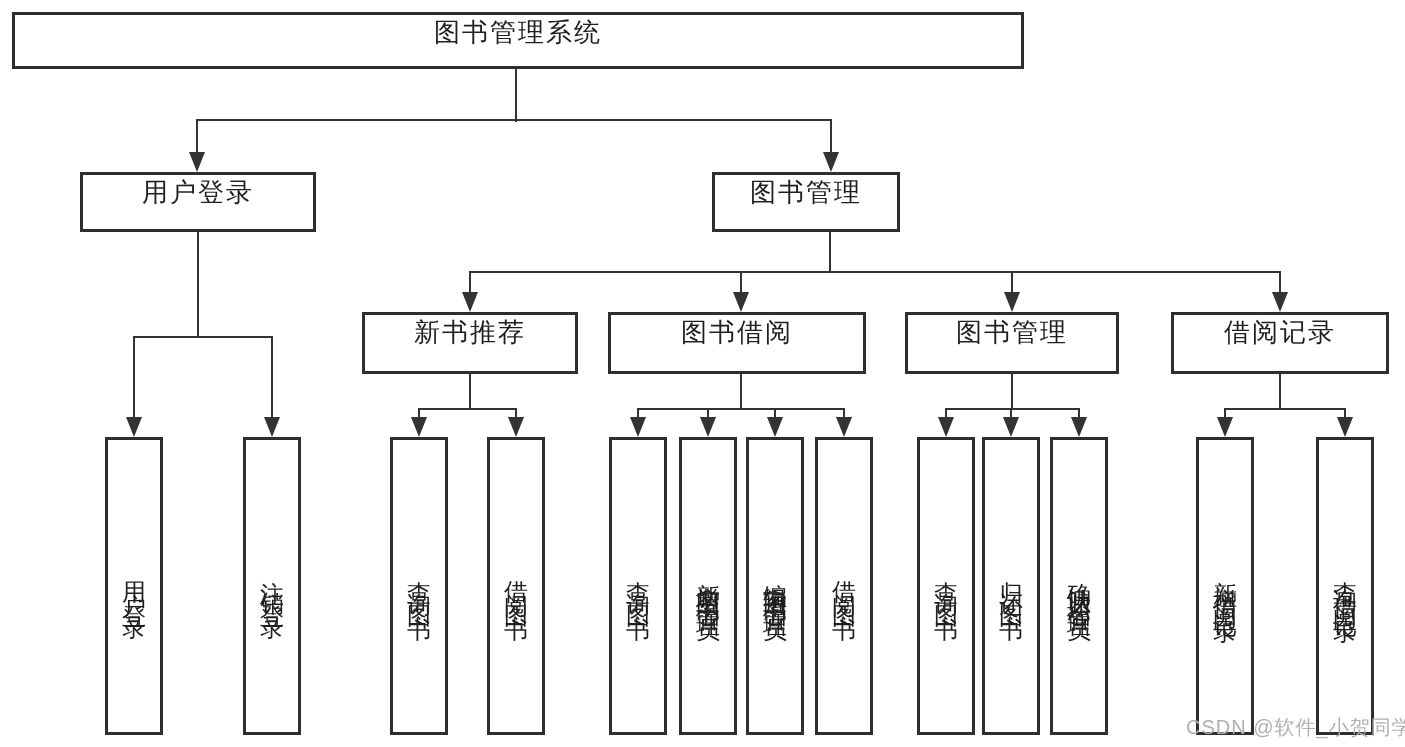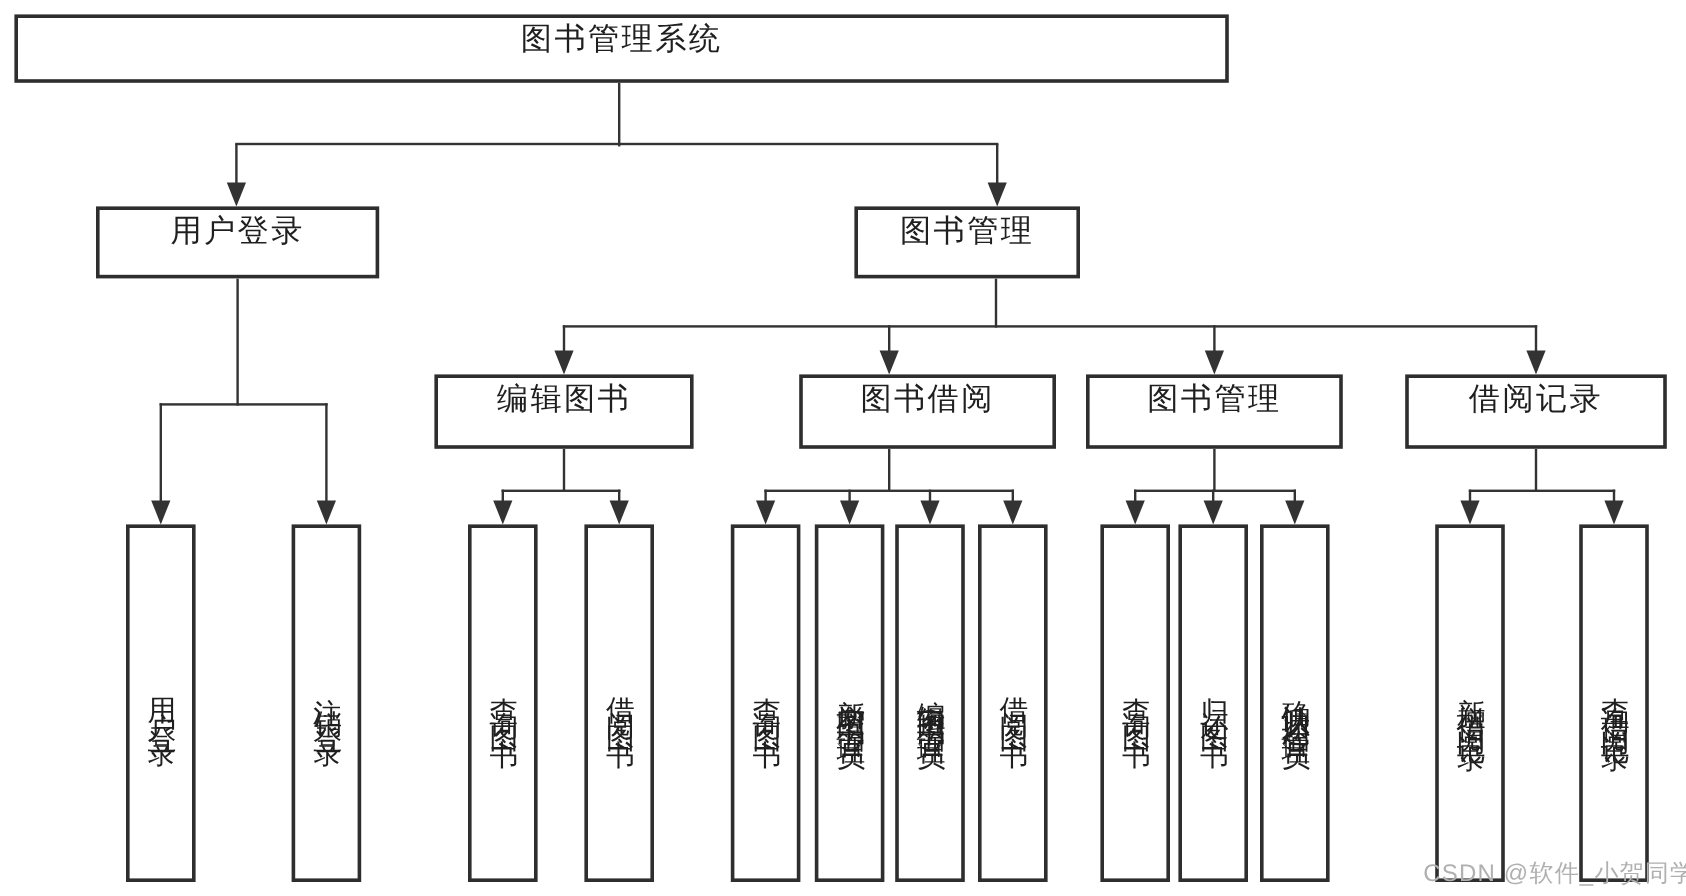--- a/index.html
+++ b/index.html
@@ -101,23 +101,23 @@
   </div>
 
   <div class="hnode" style="left:80px;top:172px;width:236px;height:60px">
     <span>用户登录</span>
   </div>
   <div class="hnode" style="left:712px;top:172px;width:188px;height:60px">
     <span>图书管理</span>
   </div>
 
   <div class="hnode" style="left:362px;top:312px;width:216px;height:62px">
-    <span>编辑图书</span>
+    <span>新书推荐</span>
   </div>
-  <div class="hnode" style="left:666px;top:312px;width:214px;height:62px">
+  <div class="hnode" style="left:608px;top:312px;width:258px;height:62px">
     <span>图书借阅</span>
   </div>
   <div class="hnode" style="left:905px;top:312px;width:214px;height:62px">
     <span>图书管理</span>
   </div>
   <div class="hnode" style="left:1171px;top:312px;width:218px;height:62px">
     <span>借阅记录</span>
   </div>
 
   <div class="vnode" style="left:105px">

